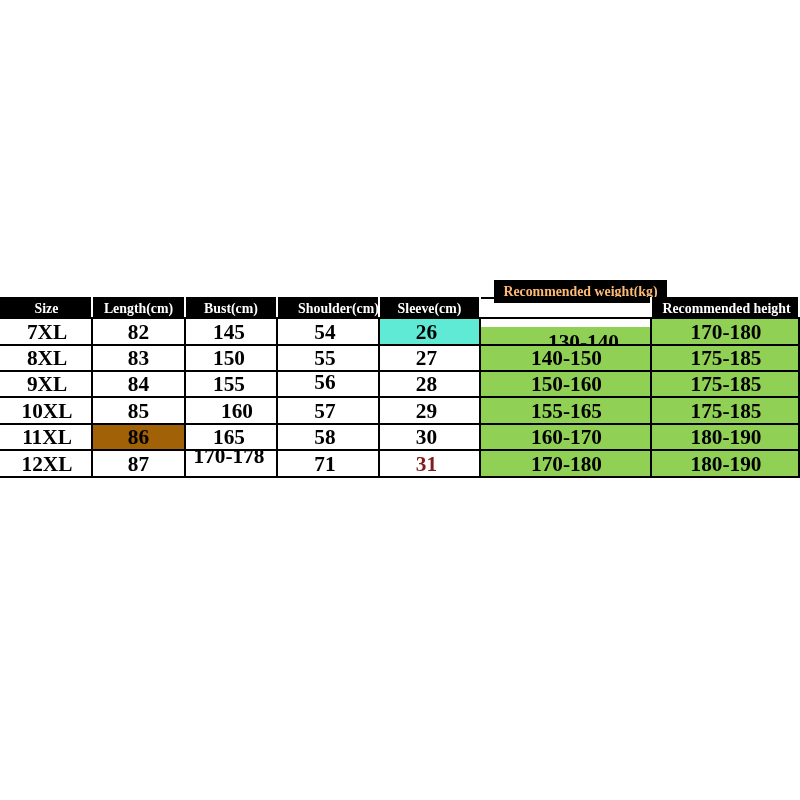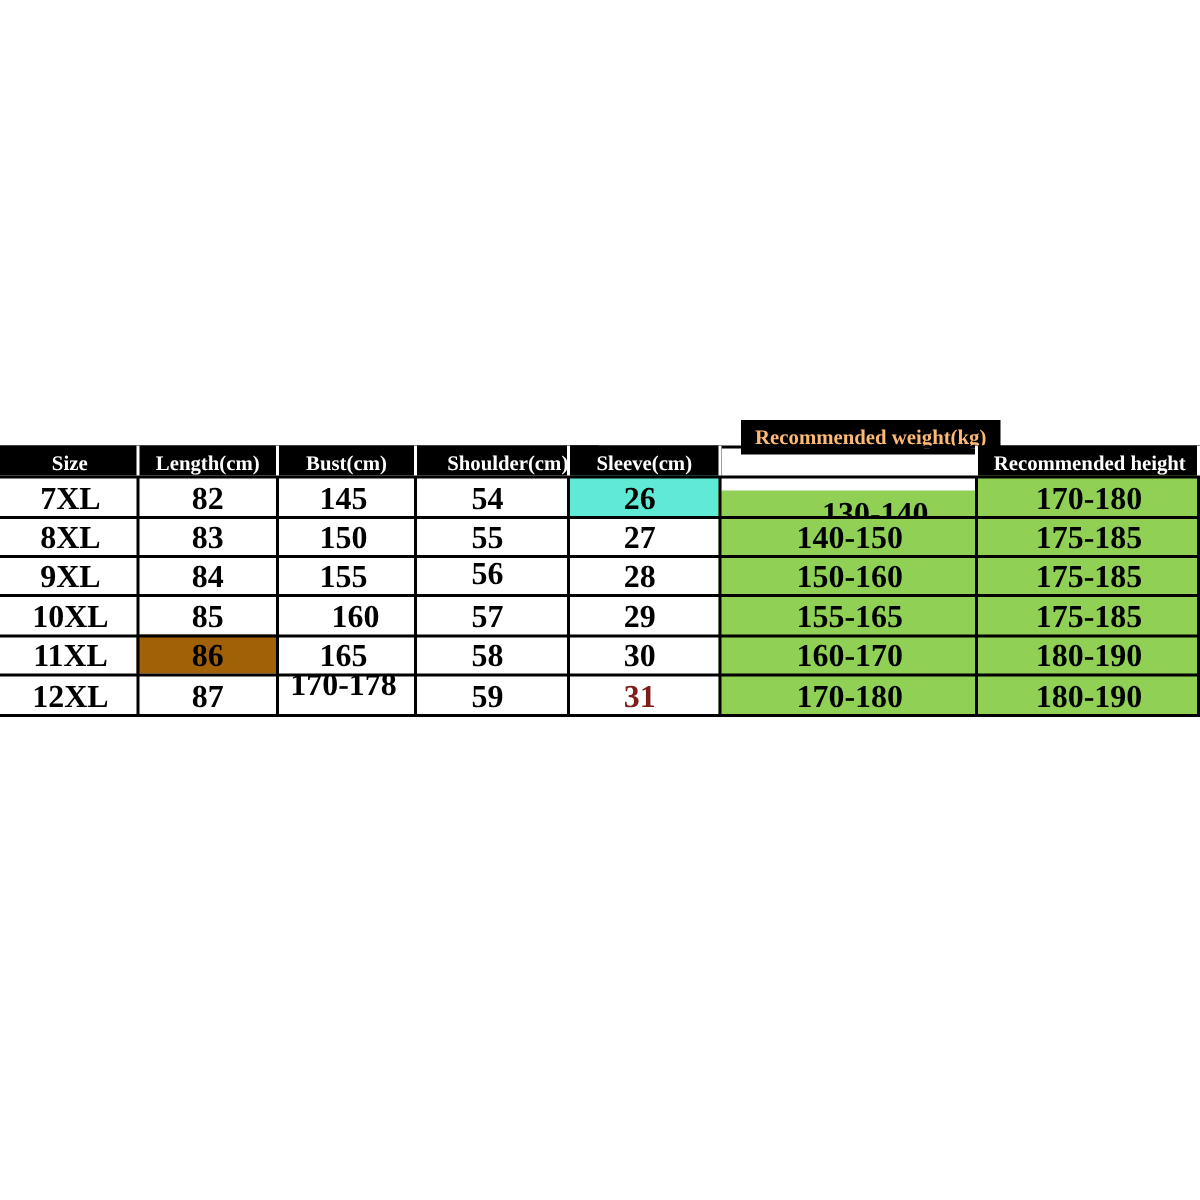--- a/index.html
+++ b/index.html
@@ -69,21 +69,21 @@
   <div class="cell dat" style="background: #a16207; color: rgb(0, 0, 0); left: 91px; top: 423px; width: 95px; height: 28px; padding: 1px 0px 0px;">86</div>
   <div class="cell dat" style="background: rgb(255, 255, 255); color: rgb(0, 0, 0); left: 184px; top: 423px; width: 94px; height: 28px; padding: 1px 4px 0px 0px;">165</div>
   <div class="cell dat" style="background: rgb(255, 255, 255); color: rgb(0, 0, 0); left: 276px; top: 423px; width: 104px; height: 28px; padding: 1px 6px 0px 0px; border-radius: 14px;">58</div>
   <div class="cell dat" style="background: rgb(255, 255, 255); color: rgb(0, 0, 0); left: 378px; top: 423px; width: 103px; height: 28px; padding: 1px 6px 0px 0px;">30</div>
   <div class="cell dat green" style="background: rgb(143, 208, 85); color: rgb(0, 0, 0); left: 479px; top: 423px; width: 173px; height: 28px; padding: 1px 0px 0px 2px;">160-170</div>
   <div class="cell dat green" style="background: rgb(143, 208, 85); color: rgb(0, 0, 0); left: 650px; top: 423px; width: 150px; height: 28px; padding: 1px 0px 0px 2px;">180-190</div>
 
   <div class="cell dat" style="background: rgb(255, 255, 255); color: rgb(0, 0, 0); left: -2px; top: 449px; width: 95px; height: 29px; padding: 1px 0px 0px 3px;">12XL</div>
   <div class="cell dat" style="background: rgb(255, 255, 255); color: rgb(0, 0, 0); left: 91px; top: 449px; width: 95px; height: 29px; padding: 1px 0px 0px;">87</div>
   <div class="cell dat" style="background: rgb(255, 255, 255); color: rgb(0, 0, 0); left: 184px; top: 449px; width: 94px; height: 29px; padding: 1px 4px 15px 0px;">170-178</div>
-  <div class="cell dat" style="background: rgb(255, 255, 255); color: rgb(0, 0, 0); left: 276px; top: 449px; width: 104px; height: 29px; padding: 1px 6px 0px 0px;">59</div>
+  <div class="cell dat" style="background: rgb(255, 255, 255); color: rgb(0, 0, 0); left: 276px; top: 449px; width: 104px; height: 29px; padding: 1px 6px 0px 0px;">71</div>
   <div class="cell dat" style="background: rgb(255, 255, 255); color: #7f1d1d; left: 378px; top: 449px; width: 103px; height: 29px; padding: 1px 6px 0px 0px;">31</div>
   <div class="cell dat green" style="background: rgb(143, 208, 85); color: rgb(0, 0, 0); left: 479px; top: 449px; width: 173px; height: 29px; padding: 1px 0px 0px 2px;">170-180</div>
   <div class="cell dat green" style="background: rgb(143, 208, 85); color: rgb(0, 0, 0); left: 650px; top: 449px; width: 150px; height: 29px; padding: 1px 0px 0px 2px;">180-190</div>
 
   <div class="rule-v" style="background: rgb(0, 0, 0); left: 91px; top: 296.5px; width: 2px; height: 181.5px;"></div>
   <div class="rule-v" style="background: rgb(0, 0, 0); left: 184px; top: 296.5px; width: 2px; height: 181.5px;"></div>
   <div class="rule-v" style="background: rgb(0, 0, 0); left: 276px; top: 296.5px; width: 2px; height: 181.5px;"></div>
   <div class="rule-v" style="background: rgb(0, 0, 0); left: 378px; top: 296.5px; width: 2px; height: 181.5px;"></div>
   <div class="rule-v" style="background: rgb(0, 0, 0); left: 479px; top: 296.5px; width: 2px; height: 181.5px;"></div>
   <div class="rule-v" style="background: rgb(0, 0, 0); left: 650px; top: 296.5px; width: 2px; height: 181.5px;"></div>

